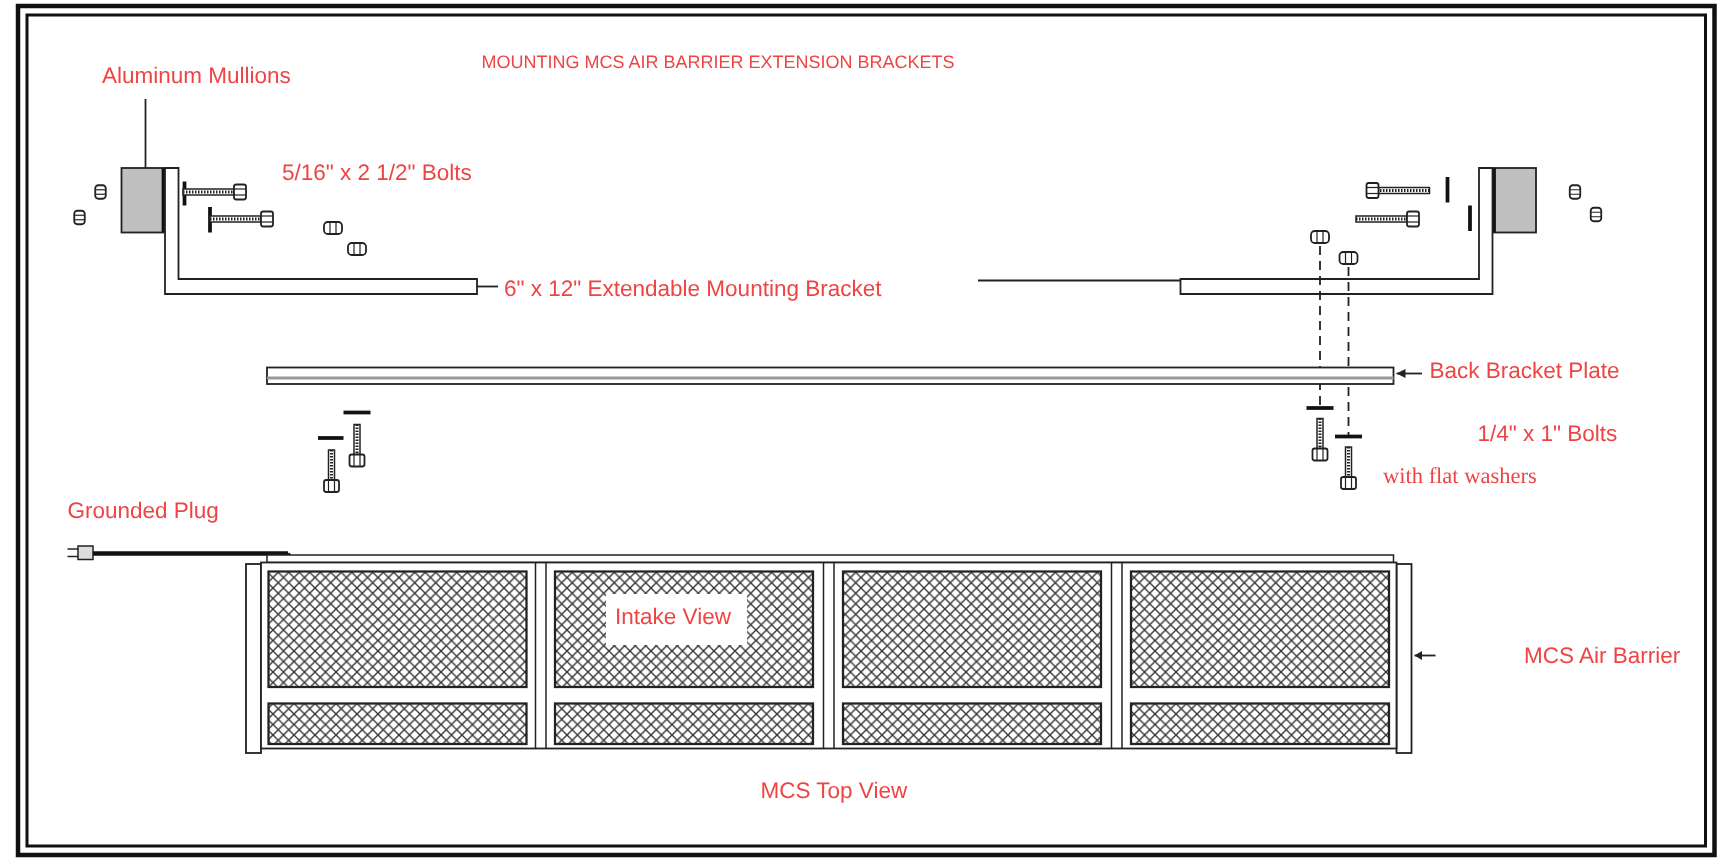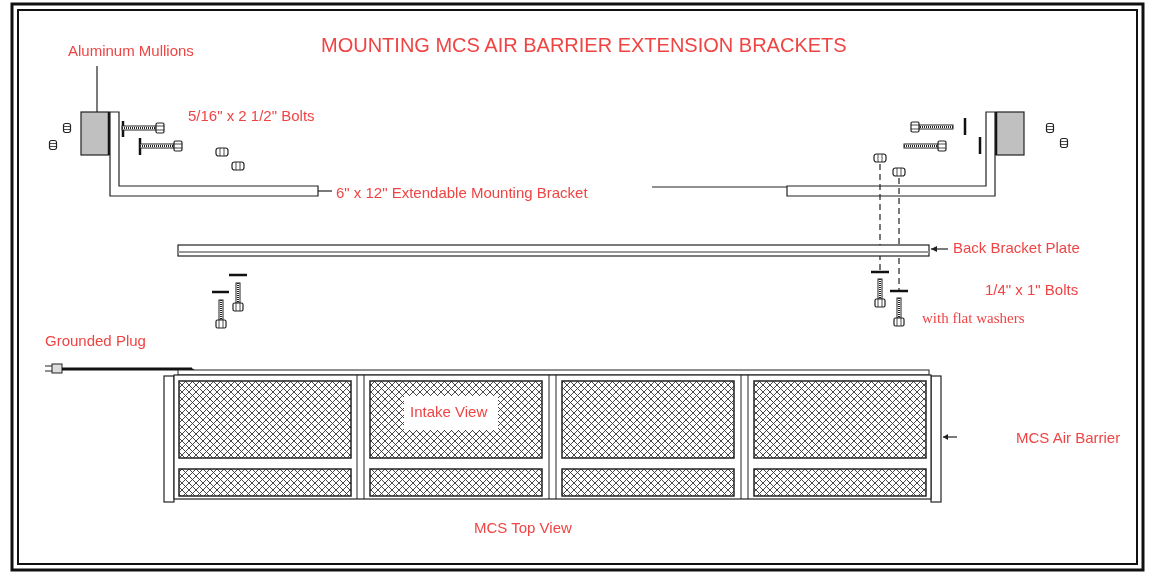--- a/index.html
+++ b/index.html
@@ -1,19 +1,19 @@
 <!DOCTYPE html>
 <html><head>
 <meta charset="utf-8">
 <style>
   html, body { margin:0; padding:0; background:#fff; }
   body { width:1155px; height:574px; position:relative; overflow:hidden; font-family:"Liberation Sans", sans-serif; }
   #frame { position:absolute; left:0; top:0; width:1155px; height:574px; }
   .lbl { position:absolute; font-family:"Liberation Sans", sans-serif; color:#ef4444; font-size:15px; white-space:nowrap; line-height:1; }
-  .title { font-size:20px; }
+  .title { font-size:12px; }
 </style>
 </head>
 <body>
 
 <svg id="frame" width="1155" height="574" viewBox="0 0 1155 574" xmlns="http://www.w3.org/2000/svg">
   <defs>
     <pattern id="mesh" width="7" height="7" patternUnits="userSpaceOnUse">
       <rect width="7" height="7" fill="#fff"></rect>
       <path d="M0 0 L7 7 M7 0 L0 7" stroke="#333" stroke-width="0.9"></path>
     </pattern>
@@ -143,13 +143,13 @@
 <div class="lbl title" style="left:321px; top:35px;">MOUNTING MCS AIR BARRIER EXTENSION BRACKETS</div>
 <div class="lbl" style="left:68px; top:43px;">Aluminum Mullions</div>
 <div class="lbl" style="left:188px; top:108px;">5/16" x 2 1/2" Bolts</div>
 <div class="lbl" style="left:336px; top:185px;">6" x 12" Extendable Mounting Bracket</div>
 <div class="lbl" style="left:953px; top:240px;">Back Bracket Plate</div>
 <div class="lbl" style="left:985px; top:282px;">1/4" x 1" Bolts</div>
 <div class="lbl" style="left:922px; top:311px;font-family:Liberation Serif, serif;">with flat washers</div>
 <div class="lbl" style="left:45px; top:333px;">Grounded Plug</div>
 <div class="lbl" style="left:410px; top:404px;">Intake View</div>
 <div class="lbl" style="left:1016px; top:430px;">MCS Air Barrier</div>
-<div class="lbl" style="left:474px; top:520px;">MCS Top View</div>
+<div class="lbl" style="left:507px; top:520px;">MCS Top View</div>
 
 </body></html>

